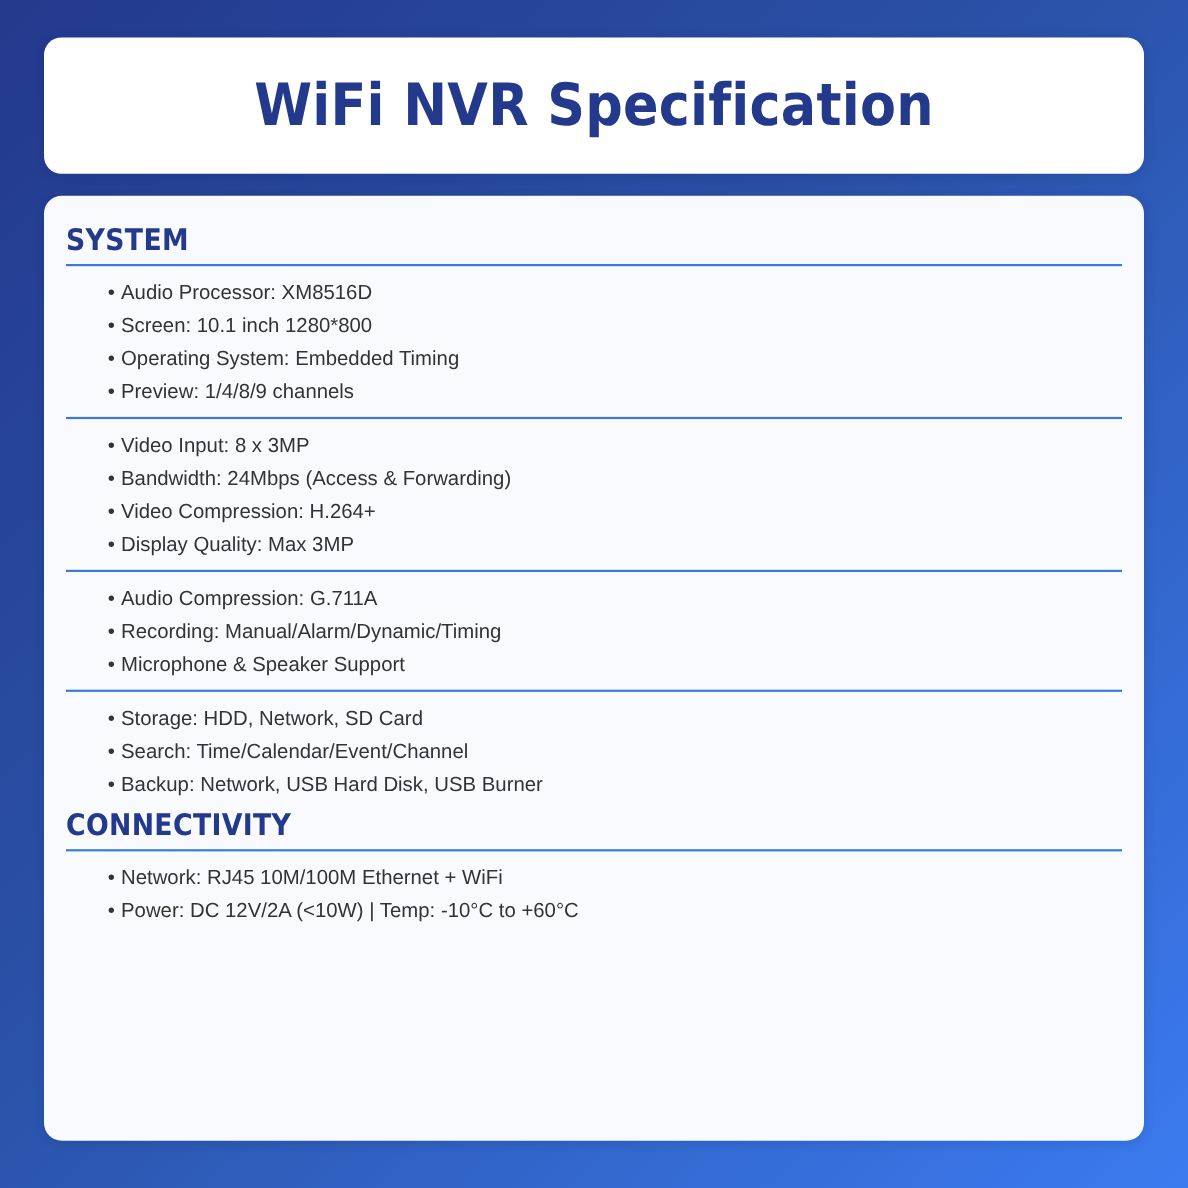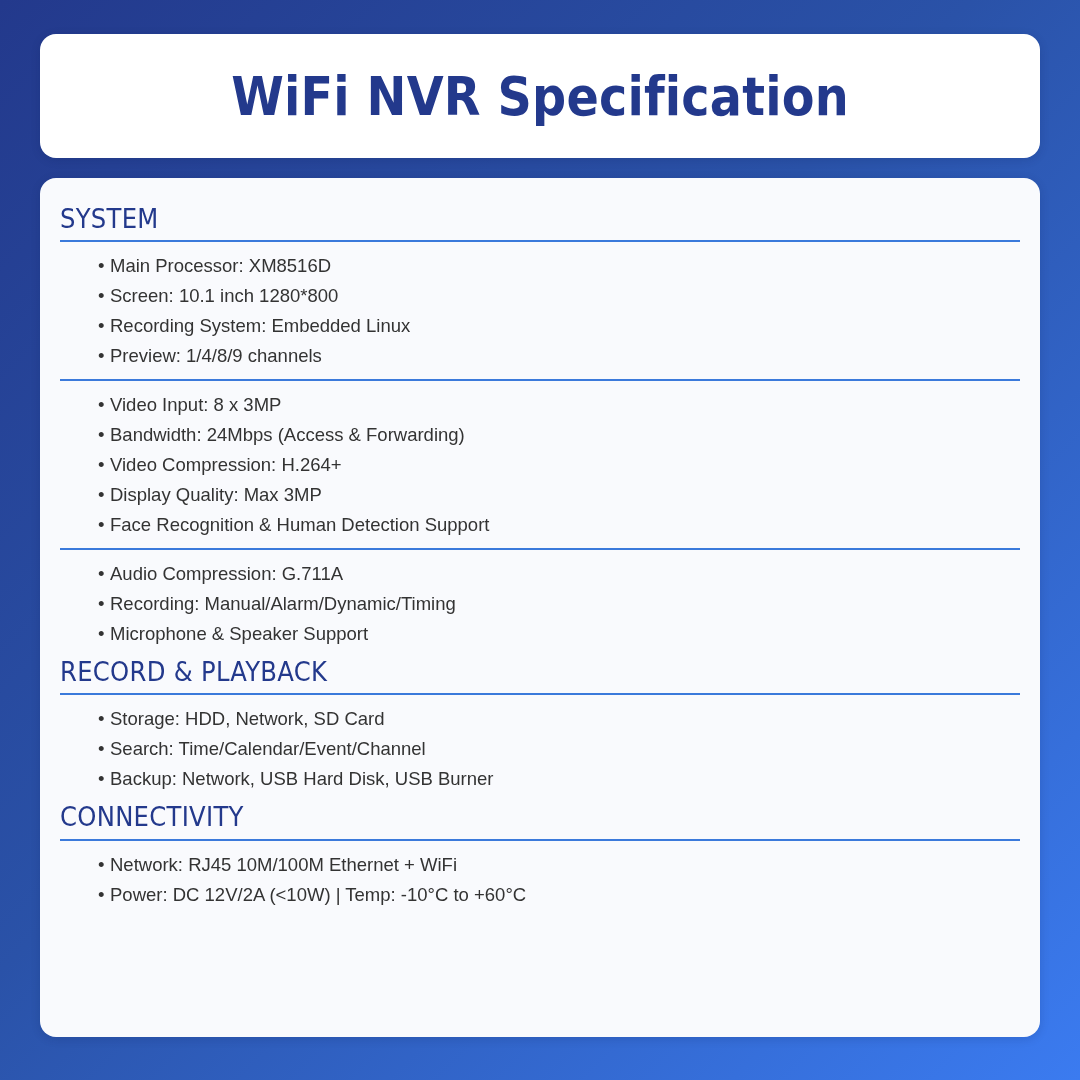--- a/index.html
+++ b/index.html
@@ -65,21 +65,21 @@
   .section {
     margin: 0 0 8px 0;
   }
 
   .section:last-child {
     margin-bottom: 16px;
   }
 
   .section-title {
     font-family: "DejaVu Sans Condensed", "Liberation Sans Narrow", "Liberation Sans", sans-serif;
-    font-weight: normal;
+    font-weight: bold;
     font-size: 27px;
     line-height: 1.12;
     letter-spacing: 0.3px;
     color: #23398c;
     margin: 0 0 6px 0;
     padding: 0 0 0 0;
   }
 
   .section-rule {
     height: 2px;
@@ -114,46 +114,44 @@
   <div class="header-card">
     <h1 class="doc-title">WiFi NVR Specification</h1>
   </div>
 
   <div class="content-card">
     <div id="sections-root">
         <div class="section">
           <h2 class="section-title">SYSTEM</h2>
           <div class="section-rule"></div>
           <ul class="spec-list">
-            <li class="spec-item"><span class="bullet">•</span><span>Main Processor: XM8516D</span></li>
+            <li class="spec-item"><span class="bullet">•</span><span>Audio Processor: XM8516D</span></li>
             <li class="spec-item"><span class="bullet">•</span><span>Screen: 10.1 inch 1280*800</span></li>
-            <li class="spec-item"><span class="bullet">•</span><span>Recording System: Embedded Linux</span></li>
+            <li class="spec-item"><span class="bullet">•</span><span>Operating System: Embedded Timing</span></li>
             <li class="spec-item"><span class="bullet">•</span><span>Preview: 1/4/8/9 channels</span></li>
           </ul>
         </div>
         <div class="section">
           <div class="section-rule"></div>
           <ul class="spec-list">
             <li class="spec-item"><span class="bullet">•</span><span>Video Input: 8 x 3MP</span></li>
             <li class="spec-item"><span class="bullet">•</span><span>Bandwidth: 24Mbps (Access &amp; Forwarding)</span></li>
             <li class="spec-item"><span class="bullet">•</span><span>Video Compression: H.264+</span></li>
             <li class="spec-item"><span class="bullet">•</span><span>Display Quality: Max 3MP</span></li>
-            <li class="spec-item"><span class="bullet">•</span><span>Face Recognition &amp; Human Detection Support</span></li>
           </ul>
         </div>
         <div class="section">
           <div class="section-rule"></div>
           <ul class="spec-list">
             <li class="spec-item"><span class="bullet">•</span><span>Audio Compression: G.711A</span></li>
             <li class="spec-item"><span class="bullet">•</span><span>Recording: Manual/Alarm/Dynamic/Timing</span></li>
             <li class="spec-item"><span class="bullet">•</span><span>Microphone &amp; Speaker Support</span></li>
           </ul>
         </div>
         <div class="section">
-          <h2 class="section-title">RECORD &amp; PLAYBACK</h2>
           <div class="section-rule"></div>
           <ul class="spec-list">
             <li class="spec-item"><span class="bullet">•</span><span>Storage: HDD, Network, SD Card</span></li>
             <li class="spec-item"><span class="bullet">•</span><span>Search: Time/Calendar/Event/Channel</span></li>
             <li class="spec-item"><span class="bullet">•</span><span>Backup: Network, USB Hard Disk, USB Burner</span></li>
           </ul>
         </div>
         <div class="section">
           <h2 class="section-title">CONNECTIVITY</h2>
           <div class="section-rule"></div>

